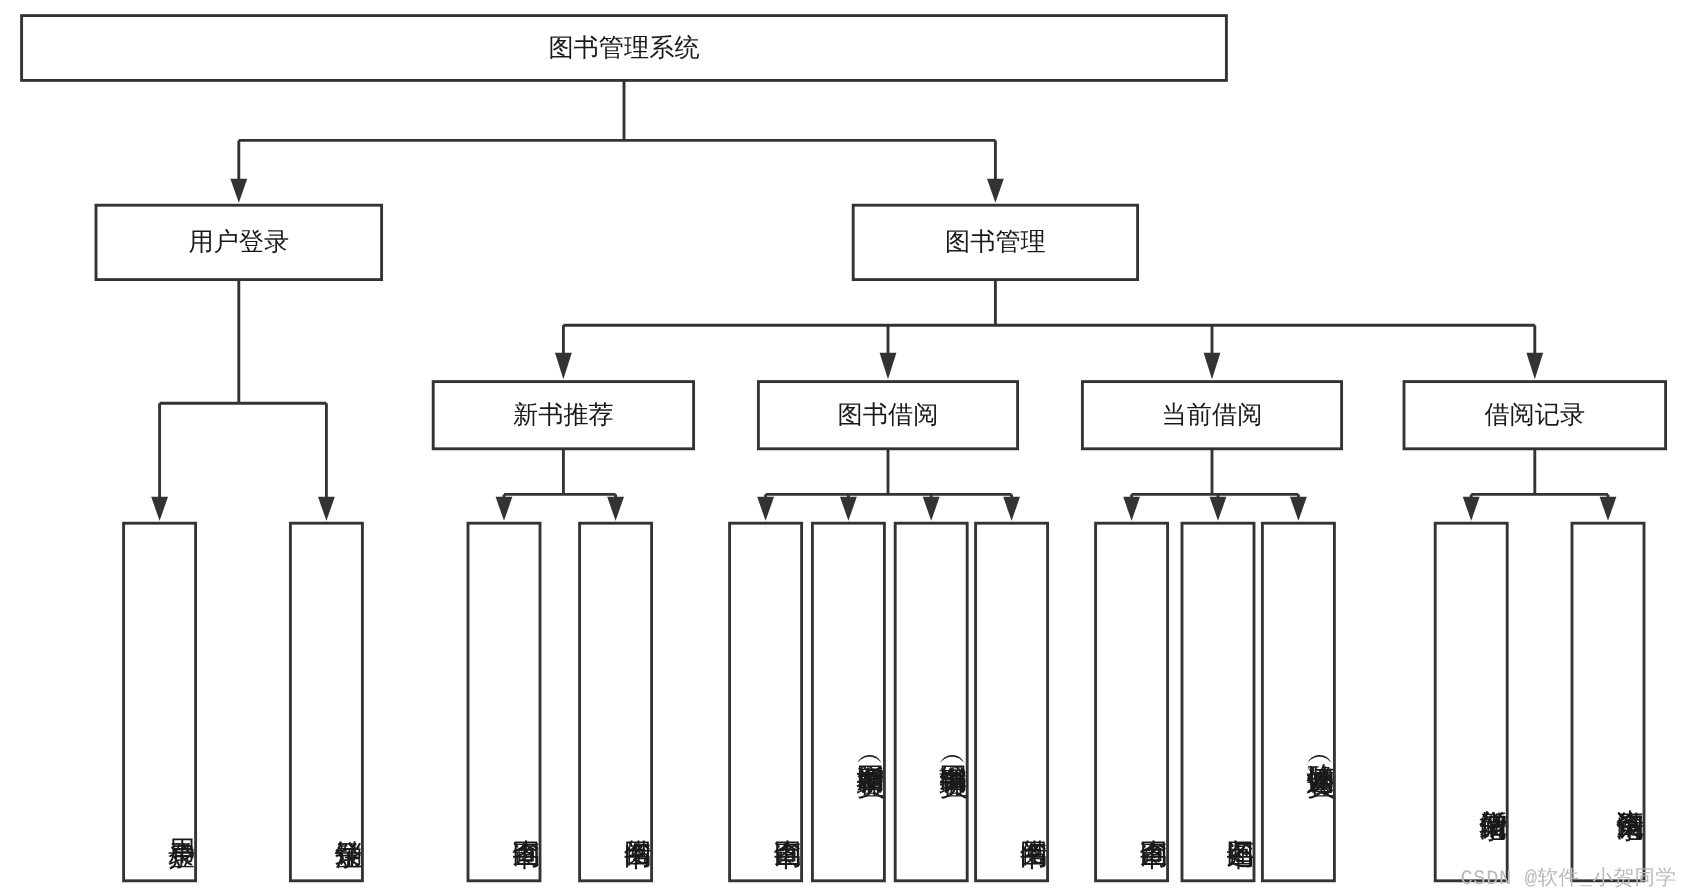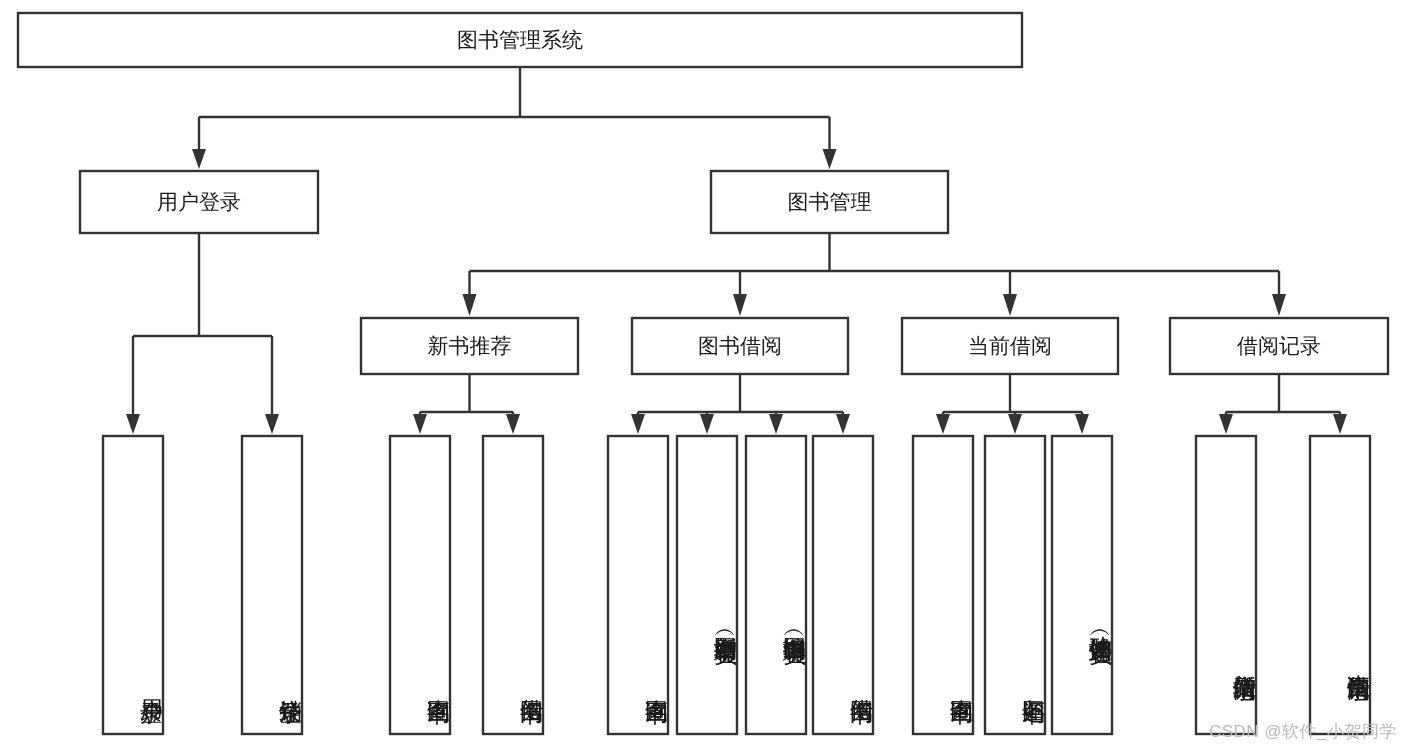--- a/index.html
+++ b/index.html
@@ -63,21 +63,21 @@
     align-items: flex-start;
     justify-content: center;
     text-align: left;
     pointer-events: none;
     overflow: hidden;
   }
   .watermark {
     position: absolute;
     right: 8px;
     bottom: 4px;
-    font-family: Liberation Sans, sans-serif;
+    font-family: Liberation Mono, monospace;
     font-size: 17px;
     color: #b9b9b9;
     letter-spacing: 0.5px;
     white-space: nowrap;
     user-select: none;
   }
 </style>
 </head>
 <body>
 

